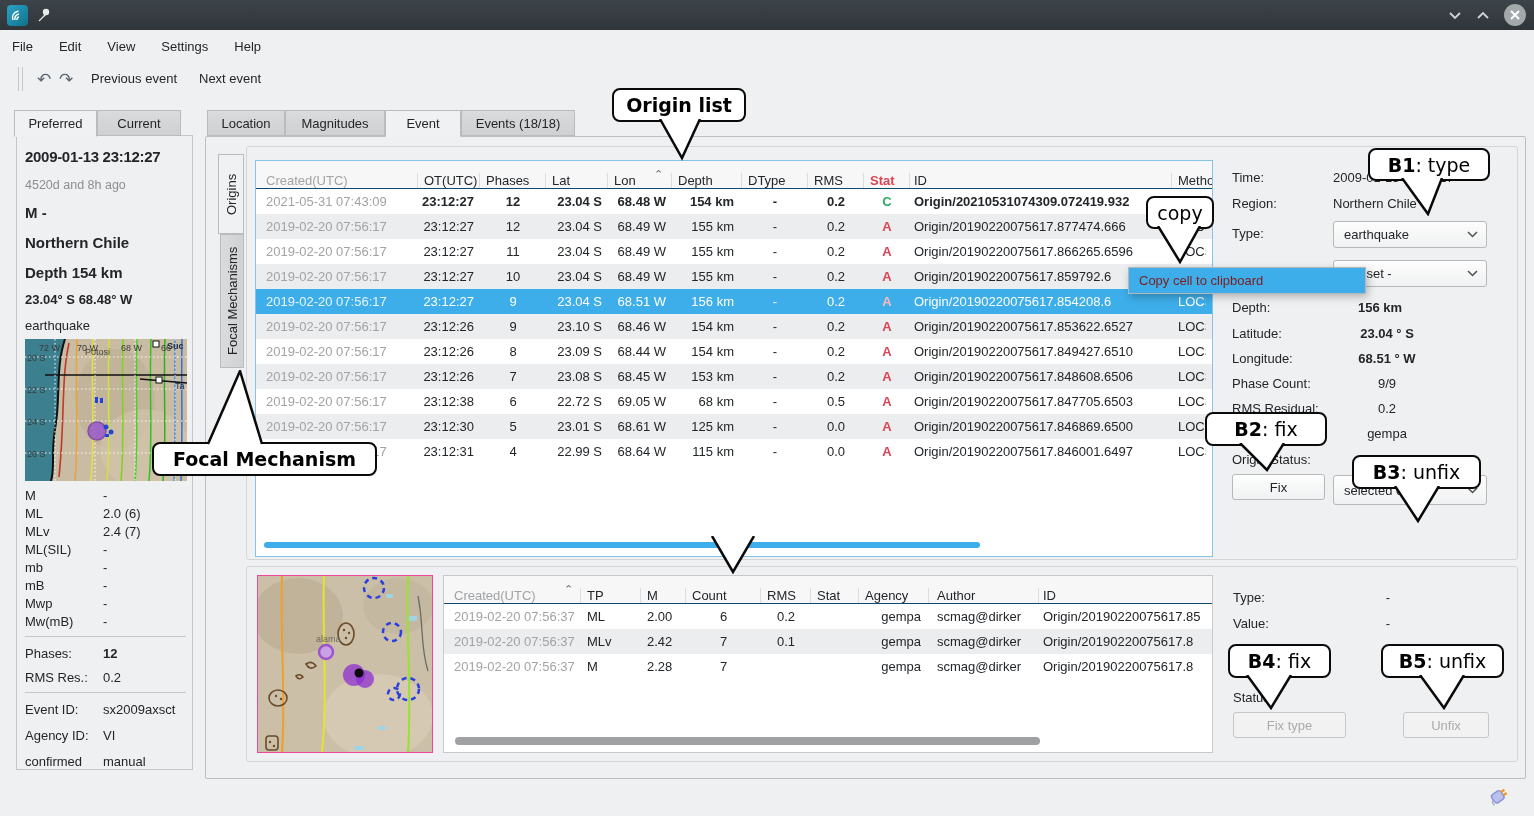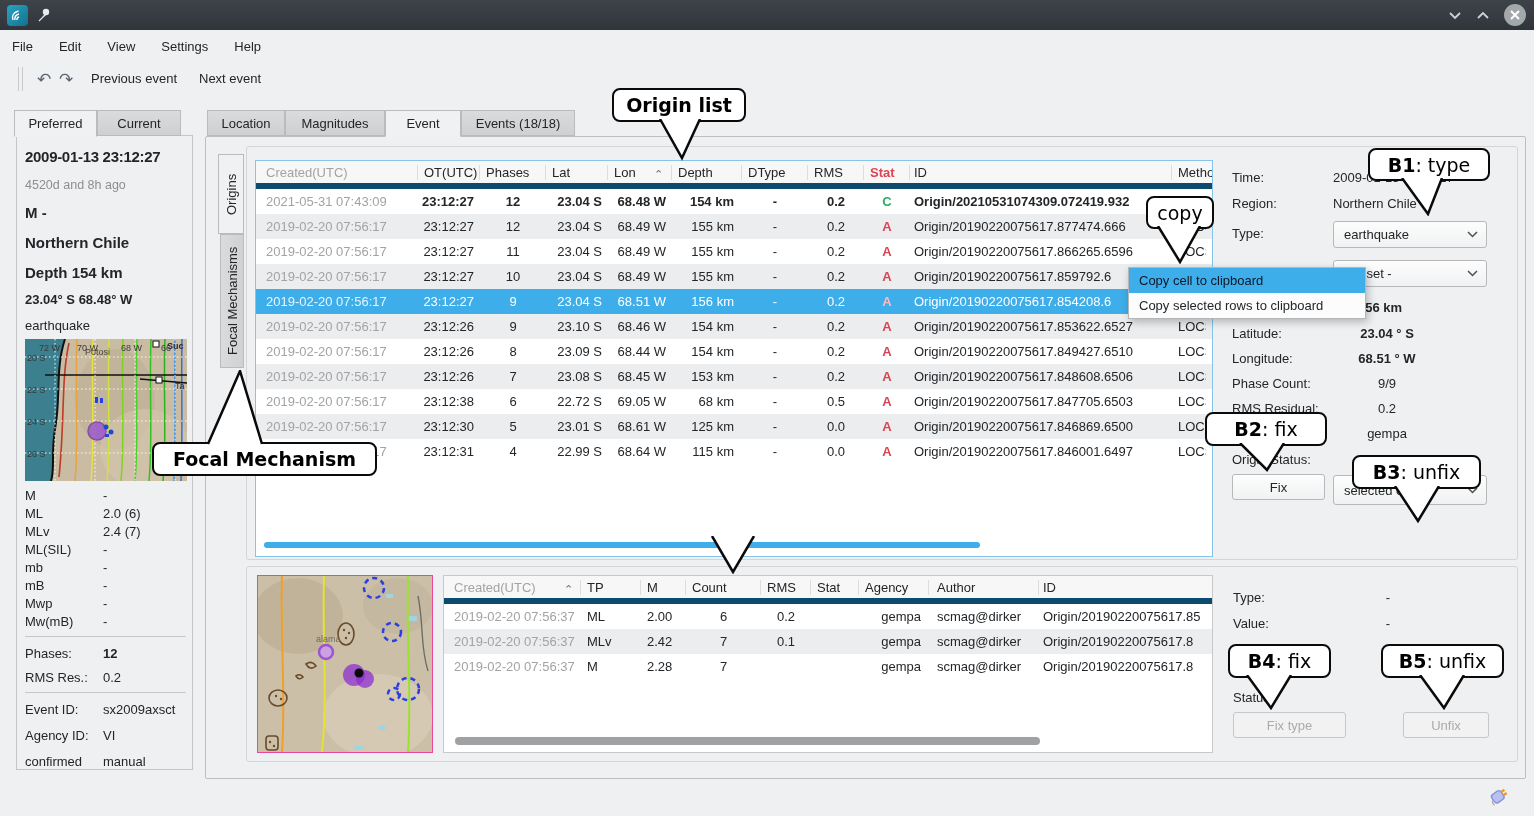--- a/index.html
+++ b/index.html
@@ -38,21 +38,21 @@
   
   .main-box{position:absolute;left:205px;top:136px;width:1321px;height:643px;border:1px solid #bcbec0;background:#eff0f1;border-radius:2px;z-index:1}
   .zone{position:absolute;border:1px solid #d4d5d7;border-radius:3px;z-index:1}
   .vtab{position:absolute;writing-mode:vertical-rl;transform:rotate(180deg);display:flex;align-items:center;justify-content:center;font-size:13px;border:1px solid #b9bbbd;color:#232629;z-index:2}
   .vtab.active{background:#f0f1f2}
   .vtab.inactive{background:linear-gradient(90deg,#d0d1d2,#dadbdc)}
 
   
   .otable{position:absolute;left:255px;top:160px;width:958px;height:397px;background:#fff;border:1px solid #85c4e8;overflow:hidden;z-index:2}
   .mtable{position:absolute;left:443px;top:575px;width:770px;height:178px;background:#fff;border:1px solid #c8c9ca;overflow:hidden;z-index:2}
-  .thead{display:flex;height:28px;background:#f7f7f8;border-bottom:6px solid #0c4a6e;align-items:center}
+  .thead{display:flex;height:28px;background:#f7f7f8;border-bottom:1px solid #0c4a6e;align-items:flex-end}
   .th{display:flex;align-items:center;border-right:1px solid #dcddde;text-align:left;padding-left:6px;color:#232629;position:relative}
   .th.first{padding-left:10px}
   .sorticon{margin-left:auto;margin-right:8px;color:#6a6d70;font-size:11px}
   .tr{display:flex;height:25px;align-items:center;background:#fff}
   .tr.alt{background:#ebedee}
   .tr.selected{background:#3daee9}
   .tr.selected .td{color:#fff}
   .td{white-space:nowrap;overflow:hidden}
   
   .o-created{width:162px;padding-left:10px;color:#a1a3a5}
@@ -93,21 +93,21 @@
   .ivalue.left{text-align:left;padding:0}
   .iv-num{font-weight:bold}
   .combo{position:absolute;width:154px;height:27px;border:1px solid #b6b8ba;border-radius:3px;background:linear-gradient(#fdfdfd,#f0f1f2);display:flex;align-items:center;padding-left:10px}
   .combo svg{margin-left:auto;margin-right:8px}
   .btn{position:absolute;height:26px;border:1px solid #b6b8ba;border-radius:3px;background:linear-gradient(#fdfdfd,#f0f1f2);display:flex;align-items:center;justify-content:center}
   .btn.disabled{color:#a9abad;background:#f2f2f3;border-color:#c6c7c9}
 
   
   .ctxmenu{position:absolute;left:1128px;top:267px;width:238px;background:#fcfcfc;border:1px solid #b4b6b8;box-shadow:2px 3px 8px rgba(0,0,0,.25);z-index:50}
   .ctxitem{height:25px;display:flex;align-items:center;padding-left:10px}
-  .ctxitem.hl{background:#3daee9;color:#0f172a}
+  .ctxitem.hl{background:#3daee9;color:#7f1d1d}
 
   
   .callout{position:absolute;background:#fff;border:2.5px solid #0a0a0a;border-radius:8px;display:flex;align-items:center;justify-content:center;font-family:"DejaVu Sans",sans-serif;font-size:19px;font-weight:bold;color:#000;z-index:60;white-space:nowrap}
   .callout .norm{font-weight:normal}
   .callout.thin{font-weight:normal}
   .tail{position:absolute;z-index:61}
 
   .statusicon{position:absolute;left:1488px;top:785px;z-index:2}
 </style>
 </head>
@@ -627,21 +627,20 @@
       </div>
     <div class="irow" style="top:100px">
         <span class="ilabel">Status:</span>
       </div>
     <div class="btn disabled" style="left:0;top:127px;width:113px">Fix type</div>
     <div class="btn disabled" style="left:170px;top:127px;width:86px">Unfix</div>
   </div>
 
   <div class="ctxmenu">
     <div class="ctxitem hl">Copy cell to clipboard</div>
-    <div class="ctxitem">Copy selected rows to clipboard</div>
   </div>
 
   <div class="callout" style="left:612px;top:88px;width:134px;height:34px">
       <span>Origin list</span>
     </div>
   <svg class="tail" style="left:655px;top:119px" width="50" height="42">
       <polygon points="5,0 45,0 27,39" fill="#fff"></polygon>
       <path d="M5,0 L27,39 L45,0" fill="none" stroke="#0a0a0a" stroke-width="2.5"></path>
     </svg>
 

